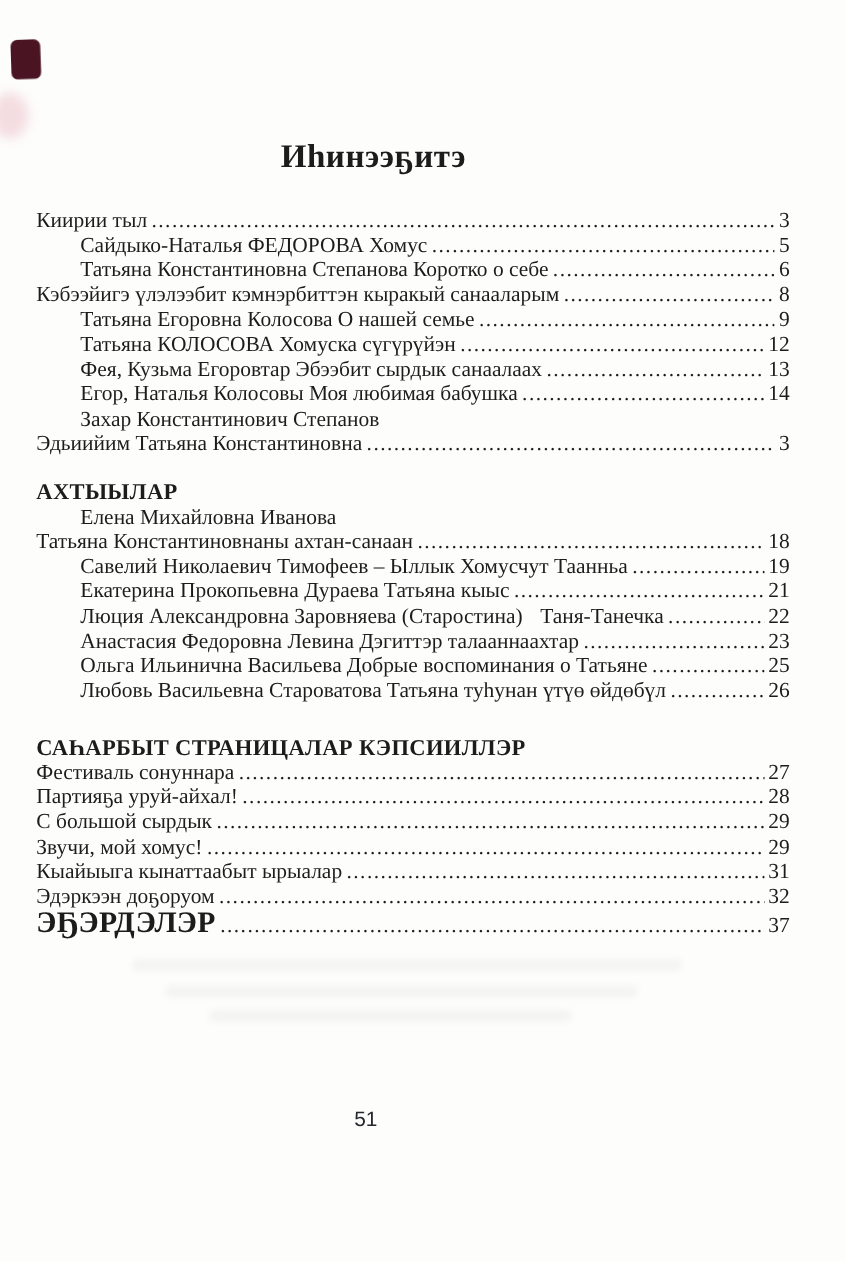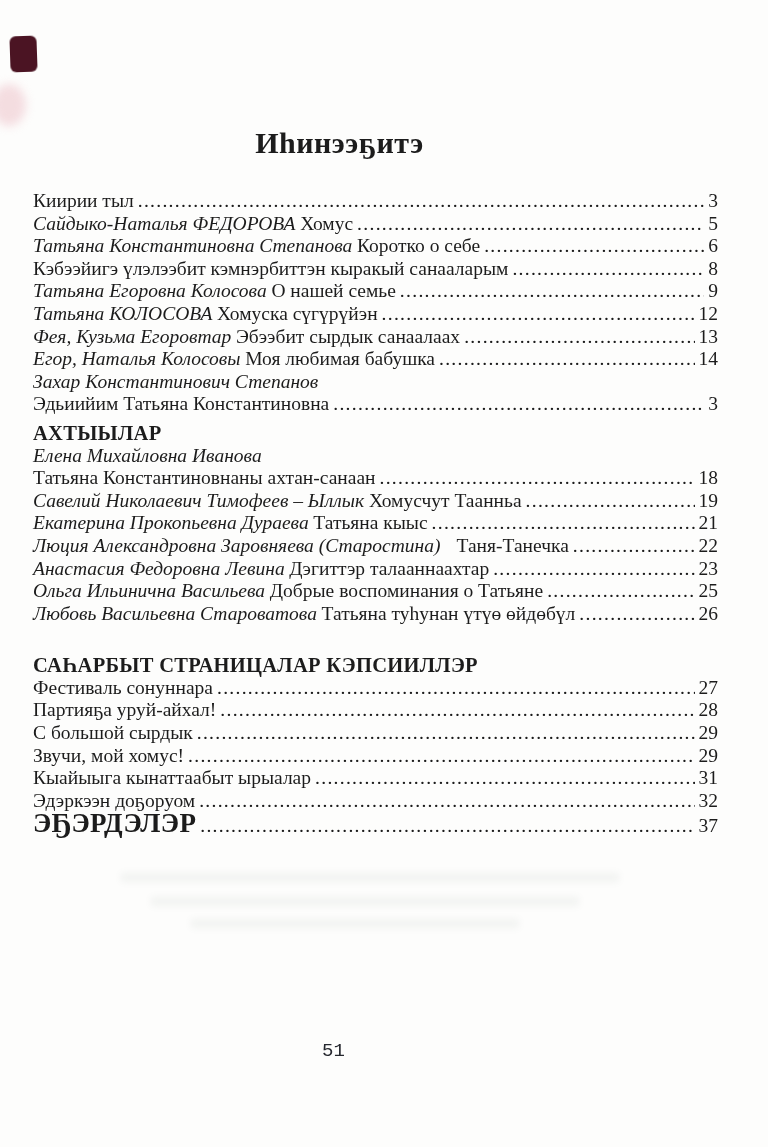--- a/index.html
+++ b/index.html
@@ -12,37 +12,37 @@
   .content{position:absolute;left:33px;right:50px;top:0;}
   .doc-title{
     margin-top:126px;font-size:30px;font-weight:bold;text-align:center;
     position:relative;left:-36px;letter-spacing:.5px;line-height:34px;
   }
   .toc{margin-top:30px;}
   .toc-row{
     display:flex;align-items:baseline;font-size:19.5px;line-height:22.6px;
     white-space:nowrap;
   }
-  .author{font-style:italic;}
+  .author{margin-left:40px;}
   .author + .title-text{margin-left:.24em;}
   .author + .title-text.nogap{margin-left:16px;}
   .leader{
     flex:1 1 auto;overflow:hidden;white-space:nowrap;letter-spacing:1.3px;
     margin:0 2px 0 4px;min-width:8px;
   }
   .pagenum{margin-left:2px;}
   .section-heading{
-    font-weight:bold;font-size:20.5px;line-height:22.6px;margin-top:6px;
+    font-weight:bold;font-size:20.5px;line-height:22.6px;margin-top:21px;
     letter-spacing:.3px;
   }
   .section-heading.s2{margin-top:29px;}
   .bold-title{font-weight:bold;font-size:27px;letter-spacing:.3px;}
   .footer-num{
-    position:absolute;top:1040px;left:322px;font-size:19px;
-    font-family:Liberation Mono, monospace;color:#25272e;
+    position:absolute;top:1008px;left:322px;font-size:19px;
+    font-family:Liberation Sans, sans-serif;color:#25272e;
   }
   
   .stamp-mark{
     position:absolute;left:10px;top:36px;width:27px;height:36px;
     background:#4b1423;border-radius:6px;transform:rotate(-2deg);
     filter:blur(.4px);
   }
   .pink-smudge{
     position:absolute;left:-8px;top:84px;width:34px;height:42px;
     border-radius:50%;background:#f0ccd2;filter:blur(5px);opacity:.65;

